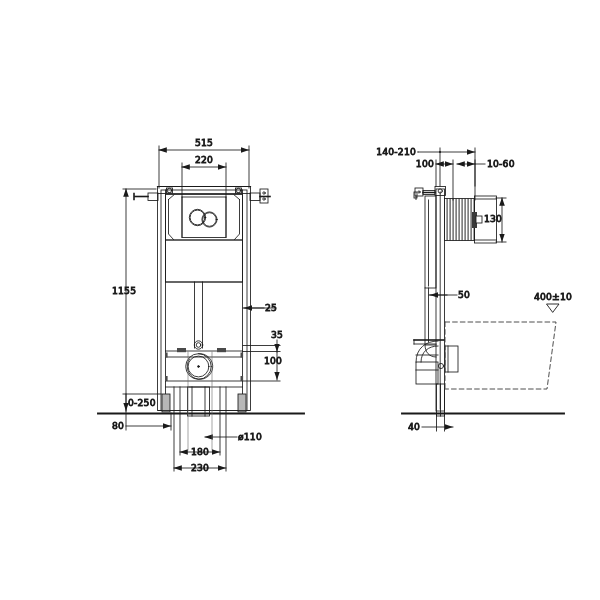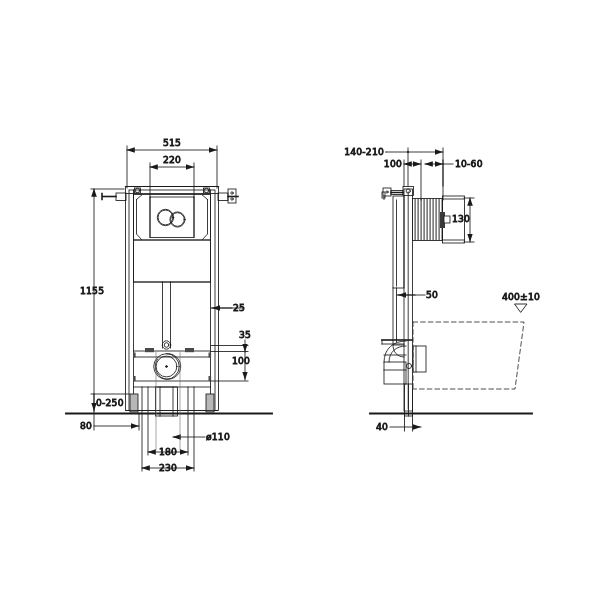--- a/index.html
+++ b/index.html
@@ -1,18 +1,18 @@
 <!DOCTYPE html>
 <html><head>
 <meta charset="utf-8">
 <style>
   html,body{margin:0;padding:0;background:#ffffff;}
   body{width:600px;height:600px;overflow:hidden;
        font-family:"DejaVu Sans","Liberation Sans",sans-serif;}
-  #stage{position:relative;width:497px;height:600px;background:#ffffff;}
+  #stage{position:relative;width:497px;height:600px;background:#ffffff;margin-left:32px;}
   svg{display:block;}
   .dimtxt{font-family:"DejaVu Sans","Liberation Sans",sans-serif;
           font-size:9.2px;fill:#1a1a1a;letter-spacing:.2px;}
   .dimtxt.mid{text-anchor:middle;}
   .dimtxt.end{text-anchor:end;}
 </style>
 </head>
 <body>
 
 <div id="stage">

